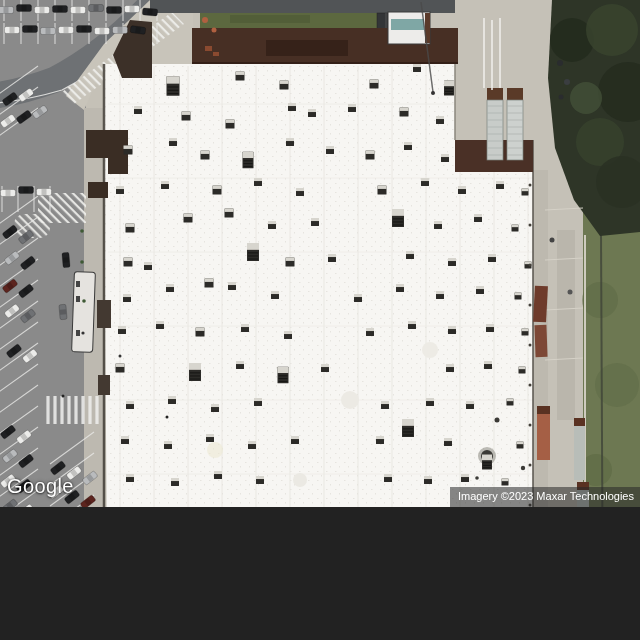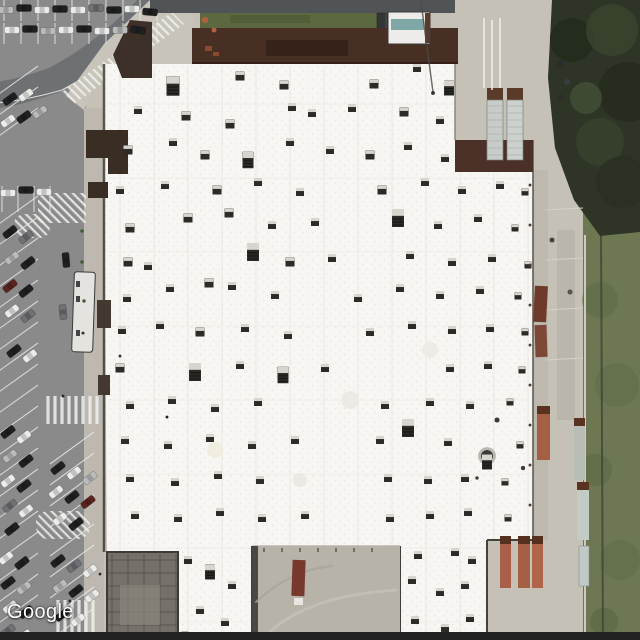--- a/index.html
+++ b/index.html
@@ -1,16 +1,16 @@
 <!DOCTYPE html>
 <html><head>
 <meta charset="utf-8">
 <style>
   html,body{margin:0;padding:0;background:#222;}
-  #map-frame{position:relative;width:640px;height:632px;overflow:hidden;
+  #map-frame{position:relative;width:640px;height:507px;overflow:hidden;
     font-family:"Liberation Sans", sans-serif;background:#c5c1b7;}
   #scene{position:absolute;left:0;top:0;}
   #google-logo{position:absolute;left:7px;bottom:9px;color:#fff;font-size:20px;
     font-weight:500;letter-spacing:.4px;
     text-shadow:0 0 2px rgba(0,0,0,.6),0 1px 2px rgba(0,0,0,.5),0 0 4px rgba(0,0,0,.35);
     cursor:pointer;user-select:none;}
   #attribution{position:absolute;right:0;bottom:0;background:rgba(40,40,40,.55);
     color:#fff;font-size:11px;line-height:17px;padding:1px 6px 2px 8px;
     white-space:nowrap;}
 </style>
@@ -882,13 +882,14 @@
         <circle cx="530" cy="465" r="1.5" fill="#43403a"></circle>
         <circle cx="530" cy="505" r="1.5" fill="#43403a"></circle>
         <circle cx="497" cy="420" r="2.5" fill="#3b3a36"></circle>
         <circle cx="523" cy="468" r="2.2" fill="#3b3a36"></circle>
         <circle cx="477" cy="478" r="1.8" fill="#3b3a36"></circle>
         <circle cx="205" cy="20" r="3" fill="#b06040"></circle>
         <circle cx="214" cy="30" r="2.5" fill="#b06040"></circle>
       </g>
     </svg>
   <div id="google-logo">Google</div>
+  <div id="attribution">Imagery ©2023 Maxar Technologies</div>
 </div>
 
 </body></html>

